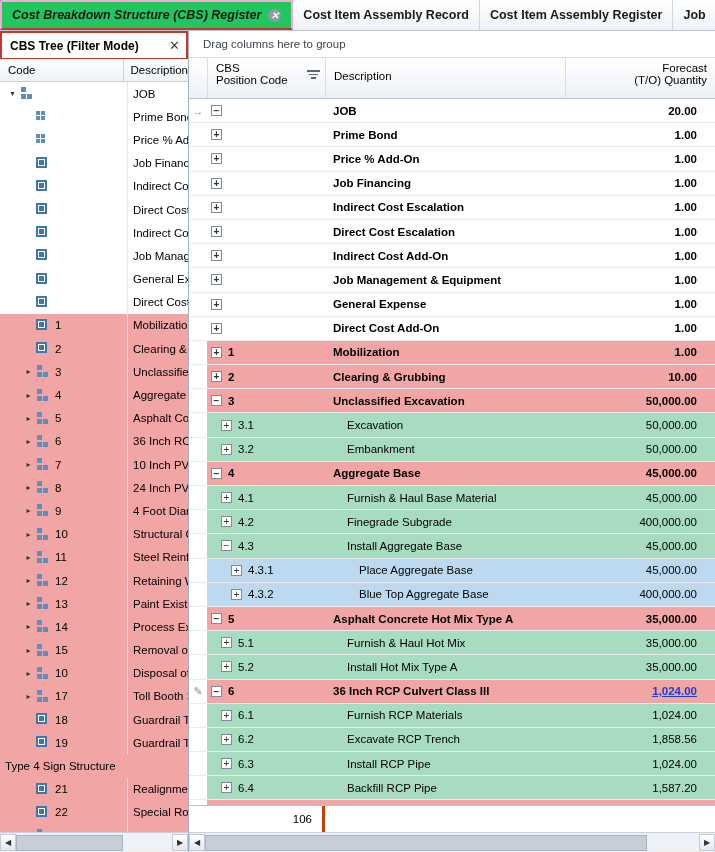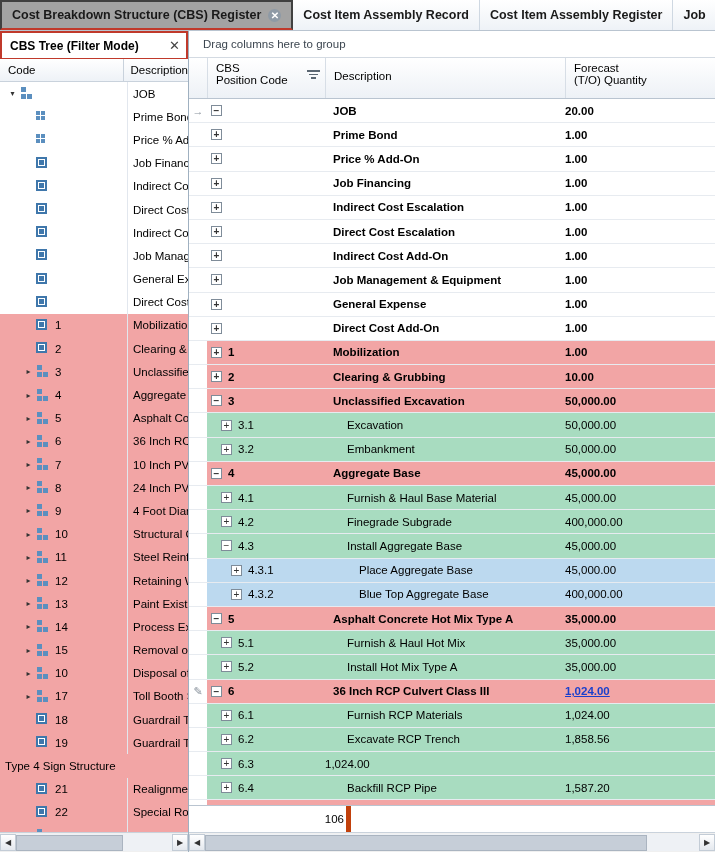--- a/index.html
+++ b/index.html
@@ -28,25 +28,26 @@
     align-items: center;
     padding: 0 10px;
     font-size: 12.5px;
     font-weight: bold;
     color: #1a1a1a;
     border-right: 1px solid #cfd8e2;
     background: linear-gradient(#ffffff, #eef2f7);
     white-space: nowrap;
   }
   .tab.active {
-    border: 2px solid #404040;
+    border: 2px solid #f9a8d4;
     border-bottom: 2px solid #c0392b;
-    background: #a3a3a3;
+    background: #22c55e;
     position: relative;
     z-index: 2;
+    font-style: italic;
   }
   .tab .closebtn {
     margin-left: 7px;
     width: 13px;
     height: 13px;
     border-radius: 50%;
     background: #8e9aa6;
     color: #ffffff;
     font-size: 10px;
     line-height: 13px;
@@ -232,20 +233,21 @@
   .gh-desc {
     width: 240px;
     padding: 12px 4px 0 8px;
     border-right: 1px solid #d7dee6;
     box-sizing: border-box;
   }
   .gh-qty {
     flex: 1;
     padding: 4px 8px 0 8px;
     box-sizing: border-box;
+    text-align: right;
   }
   .filter-ico {
     position: absolute;
     right: 5px; top: 12px;
     width: 13px; height: 11px;
   }
   .filter-ico span {
     display: block;
     height: 1.5px;
     background: #5a6672;
@@ -287,20 +289,21 @@
     align-items: center;
     padding-left: 8px;
     box-sizing: border-box;
     white-space: nowrap;
     overflow: hidden;
   }
   .grow .qty {
     flex: 1;
     display: flex;
     align-items: center;
+    justify-content: flex-end;
     padding-right: 18px;
     box-sizing: border-box;
   }
   .pm {
     width: 11px; height: 11px;
     border: 1px solid #7f8c99;
     background: #ffffff;
     display: inline-flex;
     align-items: center;
     justify-content: center;
@@ -330,21 +333,21 @@
     font-size: 12px;
   }
   .footer-row {
     height: 26px;
     display: flex;
     align-items: center;
     border-top: 1px solid #b9c4d0;
     background: #ffffff;
     font-size: 11.5px;
   }
-  .footer-row .f1 { width: 162px; border-right: 5px solid #c2410c; height: 100%; display:flex; align-items:center; justify-content:flex-end; padding-right: 2px; box-sizing:border-box;}
+  .footer-row .f1 { width: 136px; border-right: 3px solid #c2410c; height: 100%; display:flex; align-items:center; justify-content:flex-end; padding-right: 10px; box-sizing:border-box;}
   .footer-row .f2 { flex: 1; height:100%; }
   .grid-scroll {
     height: 19px;
     border-top: 1px solid #c9d2dc;
     background: #f0f0f0;
     display: flex;
     align-items: center;
   }
 </style>
 </head>
@@ -997,20 +1000,21 @@
           <div class="qty">
             <span>1,858.56</span>
           </div>
         </div>
         <div class="grow greenrow indent1">
           <div class="ind"></div>
           <div class="code ind1">
             <span class="pm">+</span>
             <span>6.3</span>
           </div>
+          <div class="desc">Install RCP Pipe</div>
           <div class="qty">
             <span>1,024.00</span>
           </div>
         </div>
         <div class="grow greenrow indent1">
           <div class="ind"></div>
           <div class="code ind1">
             <span class="pm">+</span>
             <span>6.4</span>
           </div>

